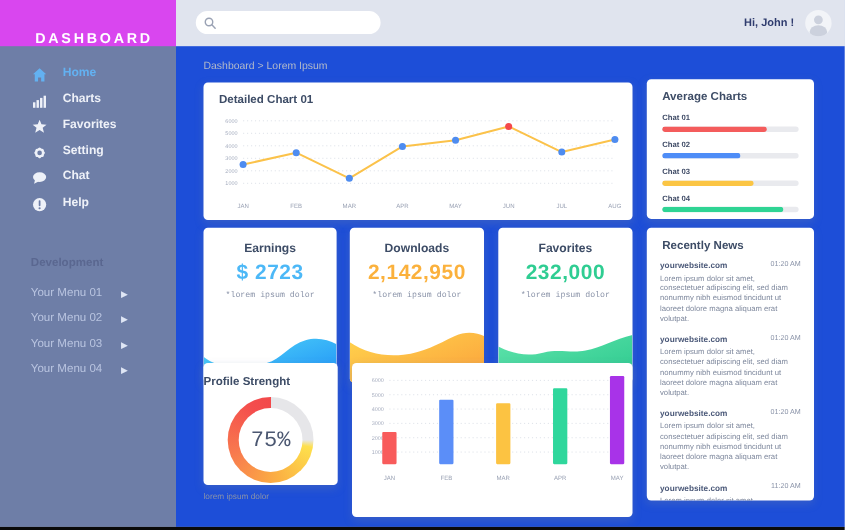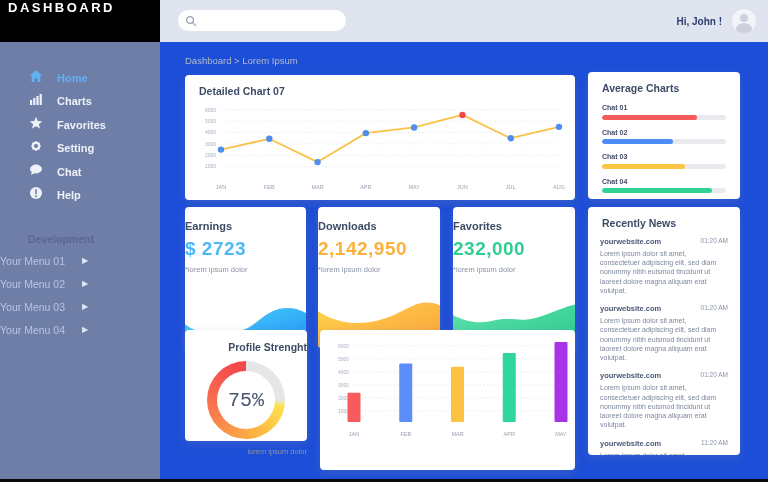--- a/index.html
+++ b/index.html
@@ -2,29 +2,29 @@
 <html><head>
 <meta charset="utf-8">
 <style>
   * { margin:0; padding:0; box-sizing:border-box; }
   html,body { width:768px; height:482px; }
   body { font-family:"Liberation Sans", sans-serif; background:#e4e8f2; overflow:hidden; }
   .app { position:relative; width:768px; height:482px; background:#e4e8f2; }
 
   
   .sidebar { position:absolute; left:0; top:0; width:160px; height:479px; background:#6e7ea7; }
-  .sidebar-header { height:42px; background:#000000; display:flex; align-items:flex-start; padding-left:8px; }
+  .sidebar-header { height:42px; background:#d946ef; display:flex; align-items:flex-end; padding-left:32px; }
   .sidebar-header .brand { color:#ffffff; font-size:13px; font-weight:bold; letter-spacing:2.5px; }
   .nav { padding-top:18px; }
-  .nav-item { display:flex; align-items:flex-end; height:23.5px; padding-left:28px; cursor:pointer; }
+  .nav-item { display:flex; align-items:flex-start; height:23.5px; padding-left:28px; cursor:pointer; }
   .nav-item .ico { width:16px; height:16px; display:flex; align-items:center; justify-content:center; margin-right:13px; }
   .nav-item .lbl { font-size:11px; font-weight:600; color:#eef1f8; }
   .nav-item.active .lbl { color:#63b1f1; }
   .dev-label { margin:32px 0 4px 28px; font-size:10.5px; color:#5a6790; font-weight:600; }
-  .dev-item { display:flex; align-items:center; height:23px; cursor:pointer; }
+  .dev-item { display:flex; align-items:flex-end; height:23px; padding-left:28px; cursor:pointer; }
   .dev-item .lbl { font-size:10.5px; color:#b9c4e0; width:82px; }
   .dev-item .arrow { font-size:8px; color:#dfe6f5; }
   .dev-item:first-of-type .arrow { color:#ffffff; }
 
   
   .topbar { position:absolute; left:160px; top:0; width:608px; height:42px; background:#e0e4ee; }
   .search-pill { position:absolute; left:18px; top:10px; width:168px; height:21px; background:#ffffff; border-radius:11px; display:flex; align-items:center; padding-left:7px; }
   .search-pill input { border:none; outline:none; background:transparent; font-size:9px; color:#5a6790; width:130px; font-family:"Liberation Sans",sans-serif; }
   .user-area { position:absolute; right:12px; top:0; height:42px; display:flex; align-items:center; }
   .greeting { font-size:10px; font-weight:bold; color:#2f3c6e; margin-right:10px; }
@@ -33,34 +33,34 @@
   .avatar .body { position:absolute; left:4px; top:14px; width:16px; height:12px; border-radius:50%; background:#ccd1dd; }
 
   
   .content { position:absolute; left:160px; top:42px; width:608px; height:437px; background:#1d4ed8; }
   .breadcrumb { position:absolute; left:25px; top:13px; font-size:9.5px; color:#b3bac9; }
   .card { position:absolute; background:#ffffff; border-radius:4px; box-shadow:0 3px 8px rgba(110,130,170,.30); }
   .card-title { font-size:10.5px; font-weight:bold; color:#3d4c66; padding:10px 14px 0 14px; }
 
   .chart01 { left:25px; top:33px; width:390px; height:125px; }
   .avg { left:428px; top:30px; width:152px; height:127px; }
-  .stat { top:165px; width:121px; height:141px; overflow:hidden; }
+  .stat { top:165px; width:121px; height:141px; overflow:hidden; text-align:center; }
   .stat.s0 { left:25px; } .stat.s1 { left:158px; width:122px; } .stat.s2 { left:293px; width:122px; }
   .stat .t { font-size:11px; font-weight:bold; color:#3d4c66; margin-top:13px; }
   .stat .v { font-size:19px; font-weight:bold; margin-top:6px; letter-spacing:.5px; }
-  .stat .n { font-size:7.5px; color:#8a93a8; margin-top:5px; }
+  .stat .n { font-size:7.5px; color:#8a93a8; margin-top:5px;font-family:Liberation Mono, monospace; }
   .stat svg { position:absolute; left:0; bottom:0; width:100%; height:52px; display:block; }
   .news { left:428px; top:165px; width:152px; height:248px; overflow:hidden; }
   .news-items { padding:8px 12px 0 12px; }
   .news-item { margin-bottom:9px; }
   .news-head { display:flex; justify-content:space-between; align-items:flex-start; margin-bottom:3px; }
   .news-src { font-size:7.5px; font-weight:bold; color:#4a5878; }
   .news-time { font-size:6.5px; color:#8a93a8; }
   .news-body { font-size:7px; line-height:1.32; color:#7d879c; }
-  .profile { left:25px; top:288px; width:122px; height:111px; text-align:right; }
+  .profile { left:25px; top:288px; width:122px; height:111px; text-align:left; }
   .profile .t { font-size:10.5px; font-weight:bold; color:#3d4c66; margin-top:11px; }
   .donut { position:relative; width:78px; height:78px; margin:8px auto 0 auto; border-radius:50%;
            background:conic-gradient(#e6e6e9 0deg 90deg, #fee04c 100deg, #fbaf43 170deg, #f87a4e 250deg, #f44d4d 330deg, #f2494b 360deg); }
   .donut .hole { position:absolute; inset:10px; background:#ffffff; border-radius:50%; display:flex; align-items:center; justify-content:center; }
   .donut .pct { font-size:20px; color:#4b5771;font-family:Liberation Mono, monospace; }
   .profile .n { font-size:7.5px; color:#8a93a8; margin-top:8px; }
   .chart02 { left:160px; top:288px; width:255px; height:140px; }
 
   
   .avg-rows { padding:10px 14px 0 14px; }
@@ -179,21 +179,21 @@
           <span class="head"></span>
           <span class="body"></span>
         </span>
     </div>
   </div>
 
   <div class="content">
     <div class="breadcrumb">Dashboard &gt; Lorem Ipsum</div>
 
     <div class="card chart01">
-      <div class="card-title">Detailed Chart 07</div>
+      <div class="card-title">Detailed Chart 01</div>
       <svg id="lineChart" width="390" height="97" viewBox="0 0 390 97">
           <line x1="36" y1="69.63636363636364" x2="374" y2="69.63636363636364" stroke="#ccd2de" stroke-width="0.6" stroke-dasharray="1 2.6"></line>
           <text x="31" y="71.43636363636364" text-anchor="end" font-size="5" fill="#a6adbf">1000</text>
           <line x1="36" y1="58.27272727272727" x2="374" y2="58.27272727272727" stroke="#ccd2de" stroke-width="0.6" stroke-dasharray="1 2.6"></line>
           <text x="31" y="60.07272727272727" text-anchor="end" font-size="5" fill="#a6adbf">2000</text>
           <line x1="36" y1="46.90909090909091" x2="374" y2="46.90909090909091" stroke="#ccd2de" stroke-width="0.6" stroke-dasharray="1 2.6"></line>
           <text x="31" y="48.709090909090904" text-anchor="end" font-size="5" fill="#a6adbf">3000</text>
           <line x1="36" y1="35.54545454545455" x2="374" y2="35.54545454545455" stroke="#ccd2de" stroke-width="0.6" stroke-dasharray="1 2.6"></line>
           <text x="31" y="37.345454545454544" text-anchor="end" font-size="5" fill="#a6adbf">4000</text>
           <line x1="36" y1="24.181818181818183" x2="374" y2="24.181818181818183" stroke="#ccd2de" stroke-width="0.6" stroke-dasharray="1 2.6"></line>

